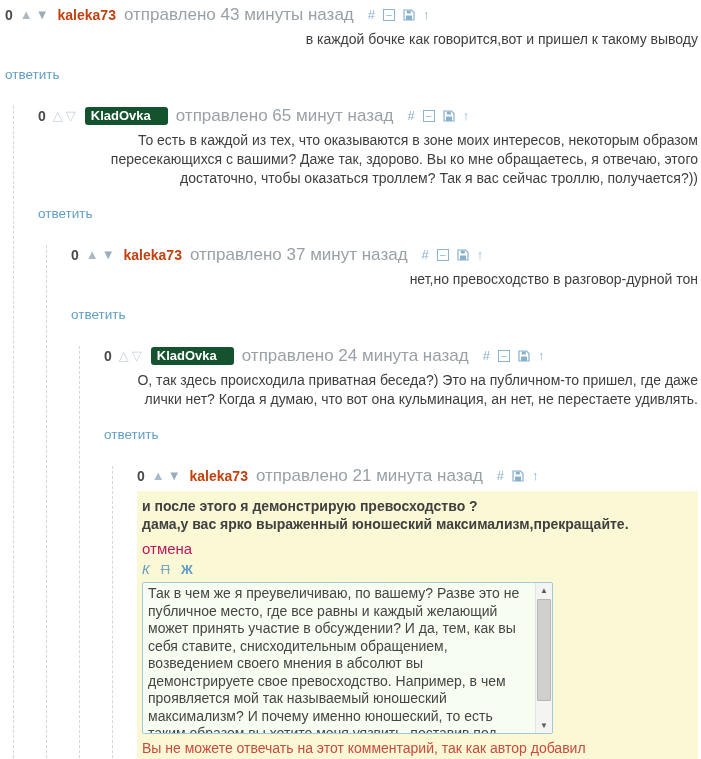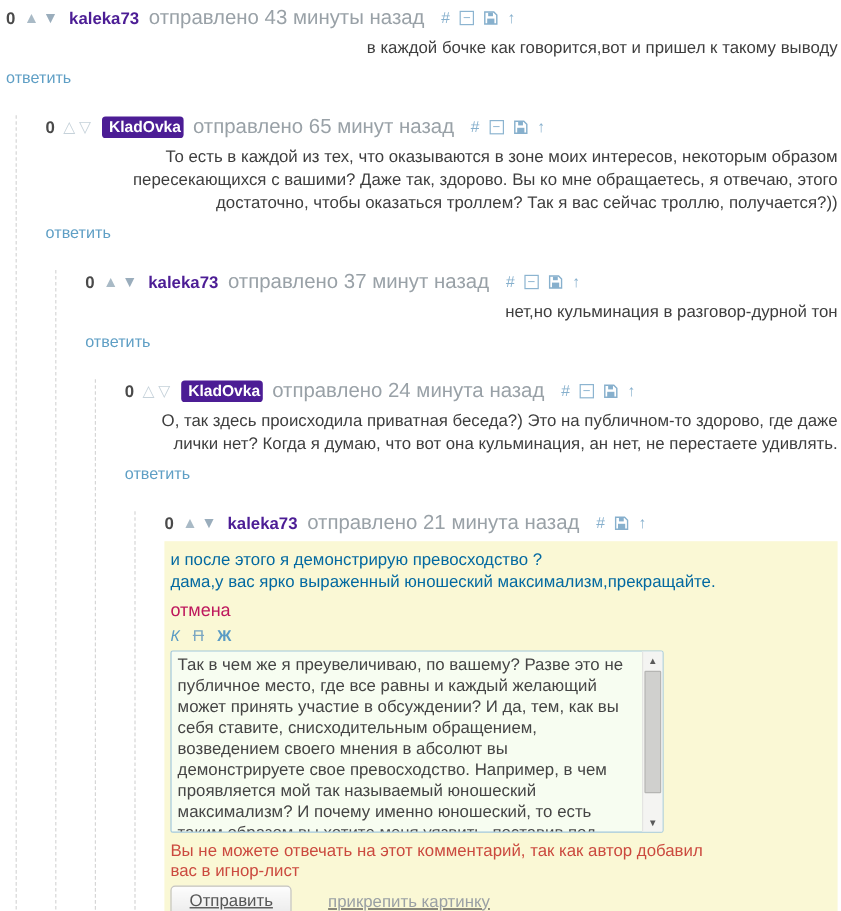--- a/index.html
+++ b/index.html
@@ -30,67 +30,67 @@
     font-size: 13px;
     line-height: 13px;
     cursor: pointer;
   }
   .arr.up-filled   { color: #a9bac6; margin-right: 3px; }
   .arr.down-filled { color: #9aadbc; }
   .arr.up-outline  { color: #c6d2da; margin-right: 3px; }
   .arr.down-outline{ color: #c6d2da; }
   .author {
     font-weight: bold;
-    color: #4c1d95;
+    color: #c2410c;
     margin-right: 8px;
     cursor: pointer;
   }
   .author.badge {
-    background: #4c1d95;
+    background: #14532d;
     color: #ffffff;
     font-size: 13px;
-    padding: 1px 2px 2px 6px;
+    padding: 1px 17px 2px 6px;
     border-radius: 3px;
   }
   .time { color: #99a1a7; font-size: 17px; margin-right: 14px; }
   .hicons { display: inline-flex; align-items: center; gap: 8px; }
   .hicon { color: #87b0cd; cursor: pointer; display: inline-flex; align-items: center; }
   .hicon.hash { font-size: 13px; }
   .hicon.collapse {
     width: 12px; height: 12px;
     border: 1px solid #8cb4d0;
     font-size: 11px; line-height: 10px;
     justify-content: center;
     color: #8cb4d0;
   }
   .hicon.toparent { font-size: 13px; font-weight: bold; }
   .c-text { margin-top: 6px; line-height: 19px; color: #3e3e3e; text-align: right; }
   .reply {
     display: inline-block;
-    margin-top: 8px;
+    margin-top: 18px;
     color: #5f9fc5;
     font-size: 13.5px;
     cursor: pointer;
     text-decoration: none;
   }
   .c-pad { padding-bottom: 10px; }
   .children {
     margin-left: 8px;
     margin-top: 14px;
     padding-left: 24px;
     border-left: 1px dashed #d6d6d6;
   }
 
   
   .reply-form {
     background: #faf8d5;
     margin-top: 6px;
     padding: 6px 8px 5px 5px;
   }
-  .rf-text { line-height: 18px; color: #0369a1; }
+  .rf-text { line-height: 18px; color: #404040; font-weight: bold; }
   .rf-cancel {
     display: inline-block;
     margin-top: 7px;
     color: #be185d;
     font-size: 15px;
     cursor: pointer;
   }
   .rf-format { margin-top: 5px; display: flex; gap: 11px; align-items: center; }
   .fmt {
     color: #5b9bc4;
@@ -225,21 +225,21 @@
                 <span class="hicon save">
                   <svg width="12" height="12" viewBox="0 0 12 12">
                       <path d="M1 1 h7.5 L11 3.5 V11 H1 Z" fill="none" stroke="#87b0cd" stroke-width="1.2"></path>
                       <rect x="3" y="6.5" width="6" height="4.5" fill="#87b0cd"></rect>
                       <rect x="3.8" y="1.5" width="4" height="3" fill="#87b0cd"></rect>
                     </svg>
                 </span>
                 <span class="hicon toparent">↑</span>
               </span>
             </div>
-            <div class="c-text">нет,но кульминация в разговор-дурной тон</div>
+            <div class="c-text">нет,но превосходство в разговор-дурной тон</div>
             <a class="reply">ответить</a>
             <div class="c-pad"></div>
 
             <div class="children">
 
               <div class="comment">
                 <div class="c-header">
                   <span class="score">0</span>
                   <span class="arrows">
                     <span class="arr up-outline">△</span>
@@ -253,21 +253,21 @@
                     <span class="hicon save">
                       <svg width="12" height="12" viewBox="0 0 12 12">
                           <path d="M1 1 h7.5 L11 3.5 V11 H1 Z" fill="none" stroke="#87b0cd" stroke-width="1.2"></path>
                           <rect x="3" y="6.5" width="6" height="4.5" fill="#87b0cd"></rect>
                           <rect x="3.8" y="1.5" width="4" height="3" fill="#87b0cd"></rect>
                         </svg>
                     </span>
                     <span class="hicon toparent">↑</span>
                   </span>
                 </div>
-                <div class="c-text">О, так здесь происходила приватная беседа?) Это на публичном-то здорово, где даже лички нет? Когда я думаю, что вот она кульминация, ан нет, не перестаете удивлять.</div>
+                <div class="c-text">О, так здесь происходила приватная беседа?) Это на публичном-то пришел, где даже лички нет? Когда я думаю, что вот она кульминация, ан нет, не перестаете удивлять.</div>
                 <a class="reply">ответить</a>
                 <div class="c-pad"></div>
 
                 <div class="children">
 
                   <div class="comment">
                     <div class="c-header">
                       <span class="score">0</span>
                       <span class="arrows">
                         <span class="arr up-filled">▲</span>

